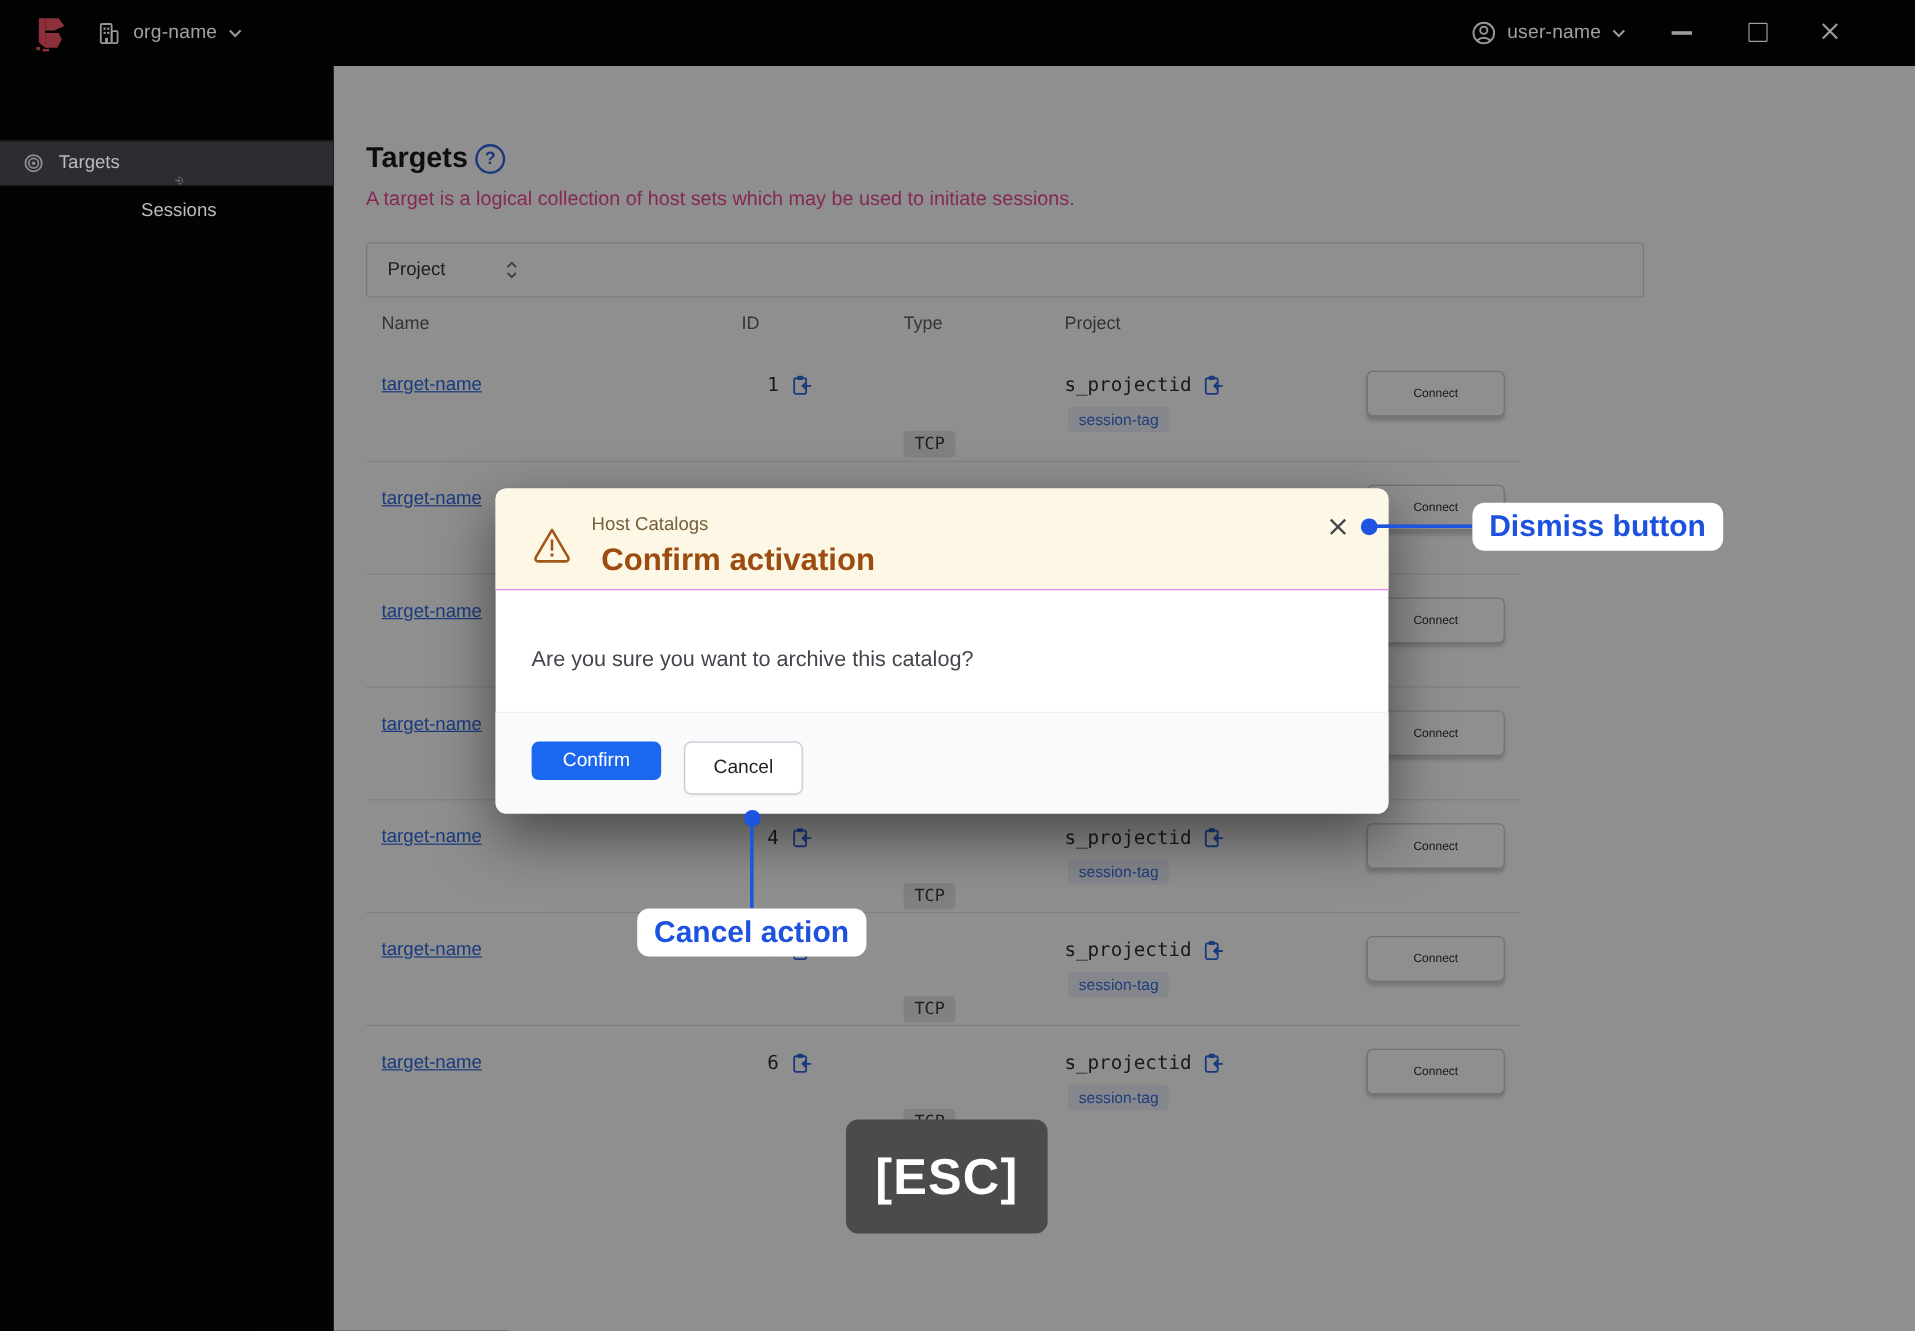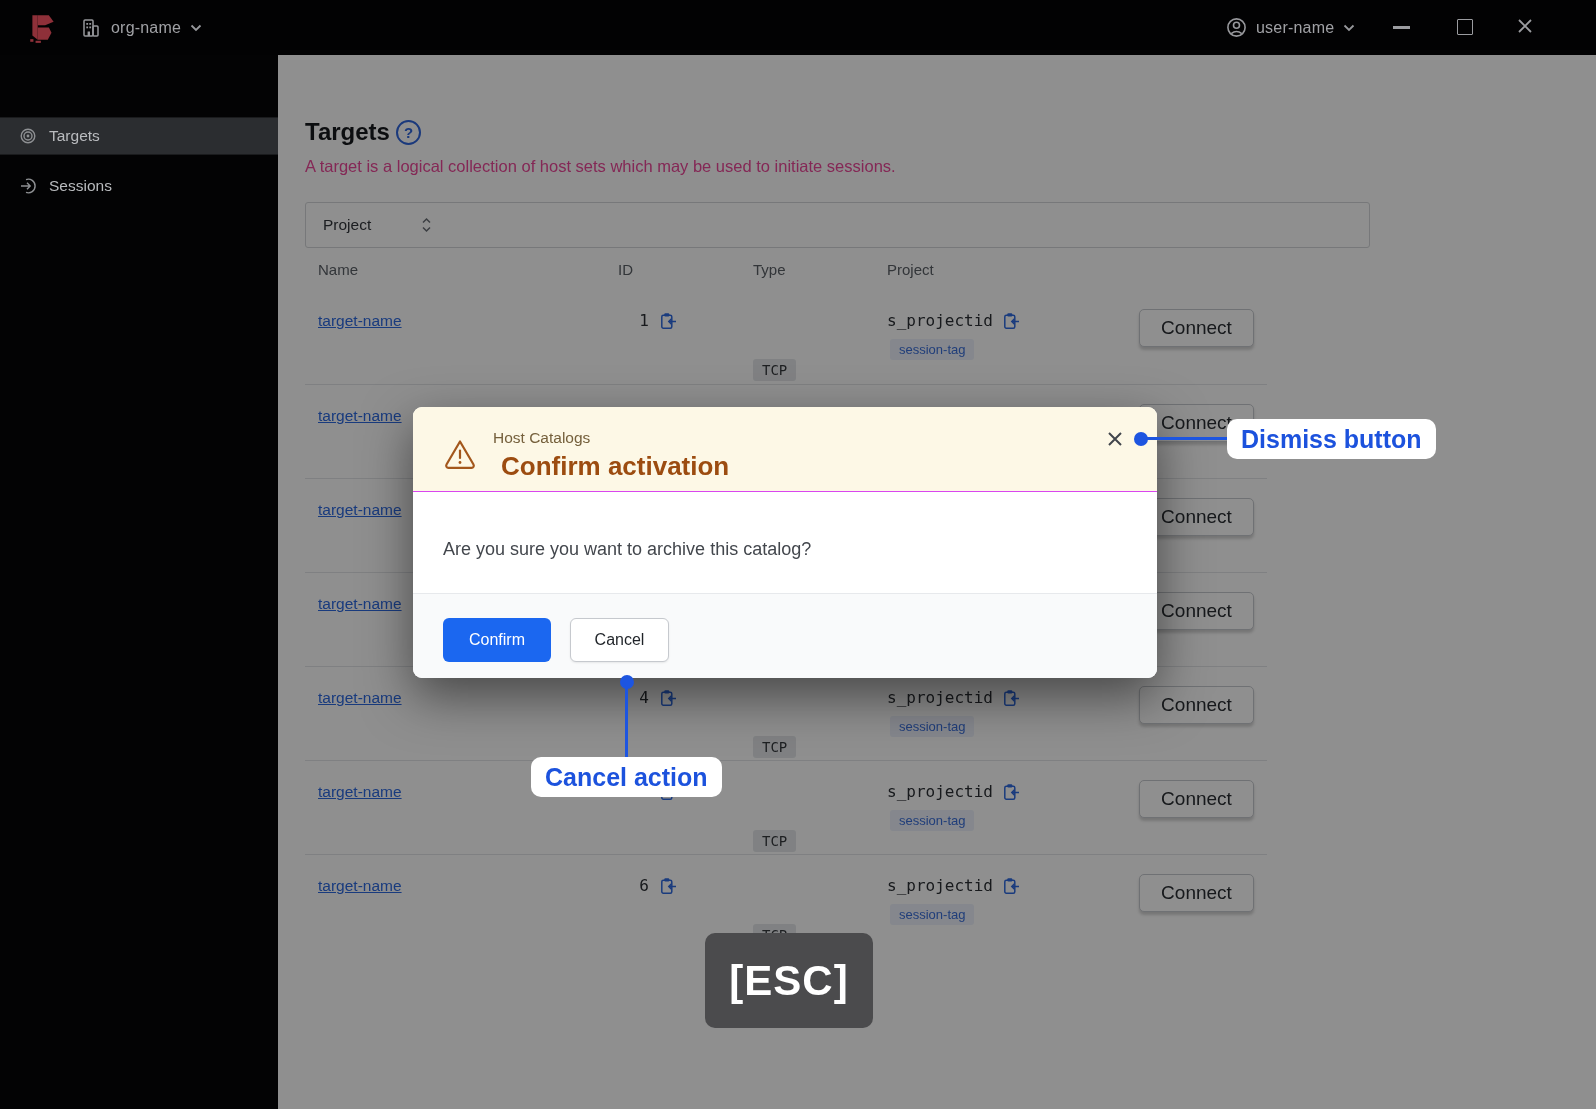--- a/index.html
+++ b/index.html
@@ -18,21 +18,21 @@
   #win-min { left:1393px; top:26px; width:17px; height:3px; background:#9b9ca0; }
   #win-max { left:1457px; top:19px; width:16px; height:16px; border:1.6px solid #9b9ca0; border-radius:1px; background:transparent; }
   #win-close { left:1514px; top:16px; width:22px; height:22px; }
 
   
   #sidebar { position:absolute; left:0; top:55px; width:278px; height:1054px; background:#030304; z-index:3; }
   .nav-item { position:absolute; left:0; width:278px; height:38px; display:flex; align-items:center; gap:13px; padding-left:20px; cursor:pointer; }
   .nav-item .nav-label { color:#b9bbbe; font-size:15.5px; }
   .nav-item.active { background:#2b2d30; border-top:1px solid #1a1b1d; border-bottom:1px solid #1a1b1d; }
   #nav-targets { top:62px; }
-  #nav-sessions { top:112px; }
+  #nav-sessions { top:92px;flex-direction:column; }
 
   
   #main { position:absolute; left:278px; top:55px; width:1318px; height:1054px; background:#ffffff; z-index:1; }
   #page-title { position:absolute; left:27px; top:63px; font-size:24px; font-weight:700; color:#17191d; }
   #help-icon { position:absolute; left:118px; top:65px; width:25px; height:25px; border:2px solid #2f66dd; border-radius:50%;
     color:#2f66dd; font-size:15px; font-weight:700; display:flex; align-items:center; justify-content:center; cursor:pointer; }
   #page-desc { position:absolute; left:27px; top:102px; font-size:16.5px; color:#ec4899; }
 
   #filter-bar { position:absolute; left:27px; top:147px; width:1065px; height:46px; border:1px solid #d4d6d9; border-radius:3px; background:#fff; }
   #project-select { position:absolute; left:17px; top:0; height:44px; display:flex; align-items:center; gap:50px; cursor:pointer; }
@@ -48,36 +48,36 @@
   .cell-id { position:absolute; left:300px; top:21px; width:72px; display:flex; justify-content:flex-end; align-items:center; gap:10px; }
   .id-text { font-size:16px; color:#2b2f34; }
   .copy-icon { width:18px; height:18px; display:inline-flex; cursor:pointer; }
   .cell-type { position:absolute; left:448px; top:21px;margin-top:48px; }
   .type-badge { display:inline-block; background:#e5e7ea; color:#36393e; font-size:14px; padding:3px 9px; border-radius:3px; }
   .cell-project { position:absolute; left:582px; top:21px; }
   .proj-line { display:flex; align-items:center; gap:9px; }
   .proj-text { font-size:16px; color:#2b2f34; }
   .tag-badge { display:inline-block; margin:9px 0 0 3px; background:#edf1fb; color:#3b6fd9; font-size:13px; padding:3px 9px; border-radius:3px; cursor:pointer; }
   .connect-btn { position:absolute; left:834px; top:19px; width:115px; height:38px; background:#fff; border:1px solid #c7cacf; border-radius:5px;
-    font-family:"Liberation Sans",sans-serif; font-size:19px; color:#2a2e33; cursor:pointer; box-shadow:0 3px 3px rgba(0,0,0,0.18); }
+    font-family:"Liberation Sans",sans-serif; font-size:10px; color:#2a2e33; cursor:pointer; box-shadow:0 3px 3px rgba(0,0,0,0.18); }
 
   
   #overlay { position:absolute; left:278px; top:55px; width:1318px; height:1054px; background:rgba(0,0,0,0.44); z-index:5; }
 
   
   #modal { position:absolute; left:413px; top:407px; width:744px; height:271px; background:#fff; border-radius:9px; z-index:10;
     box-shadow:0 18px 50px rgba(0,0,0,0.5); }
   #modal-header { position:absolute; left:0; top:0; width:744px; height:85px; background:#fdf8e6; border-bottom:1px solid #d946ef; border-radius:9px 9px 0 0; }
   #warning-icon { position:absolute; left:30px; top:30px; width:34px; height:34px; }
   #modal-eyebrow { position:absolute; left:80px; top:22px; font-size:15.5px; font-weight:500; color:#75603c; }
   #modal-title { position:absolute; left:88px; top:44px; font-size:26px; font-weight:700; color:#9c4c10; }
   #modal-close { position:absolute; left:690px; top:21px; width:24px; height:24px; background:transparent; border:none; cursor:pointer; }
   #modal-message { position:absolute; left:30px; top:132px; font-size:18px; color:#43474d; }
   #modal-footer { position:absolute; left:0; top:186px; width:744px; height:85px; background:#f9fafb; border-top:1px solid #e7e9ec; border-radius:0 0 9px 9px; }
-  #confirm-btn { position:absolute; left:30px; top:24px; width:108px; height:44px; background:#1b67f0; color:#fff; border:none; border-radius:6px;
+  #confirm-btn { position:absolute; left:30px; top:24px; width:108px; height:32px; background:#1b67f0; color:#fff; border:none; border-radius:6px;
     font-family:"Liberation Sans",sans-serif; font-size:16px; font-weight:500; cursor:pointer; }
   #cancel-btn { position:absolute; left:157px; top:24px; width:99px; height:44px; background:#fff; color:#1f2328; border:1px solid #c6c9ce; border-radius:6px;
     font-family:"Liberation Sans",sans-serif; font-size:16px; cursor:pointer; box-shadow:0 1px 2px rgba(0,0,0,0.08); }
 
   
   .ann { z-index:20; }
   .ann-dot { position:absolute; width:14px; height:14px; border-radius:50%; background:#1d55e0; }
   .ann-line { position:absolute; background:#1d55e0; }
   .ann-pill { position:absolute; height:40px; line-height:40px; padding:0 14px; background:#ffffff; border-radius:10px;
     color:#1c52dd; font-size:25px; font-weight:700; white-space:nowrap; }

